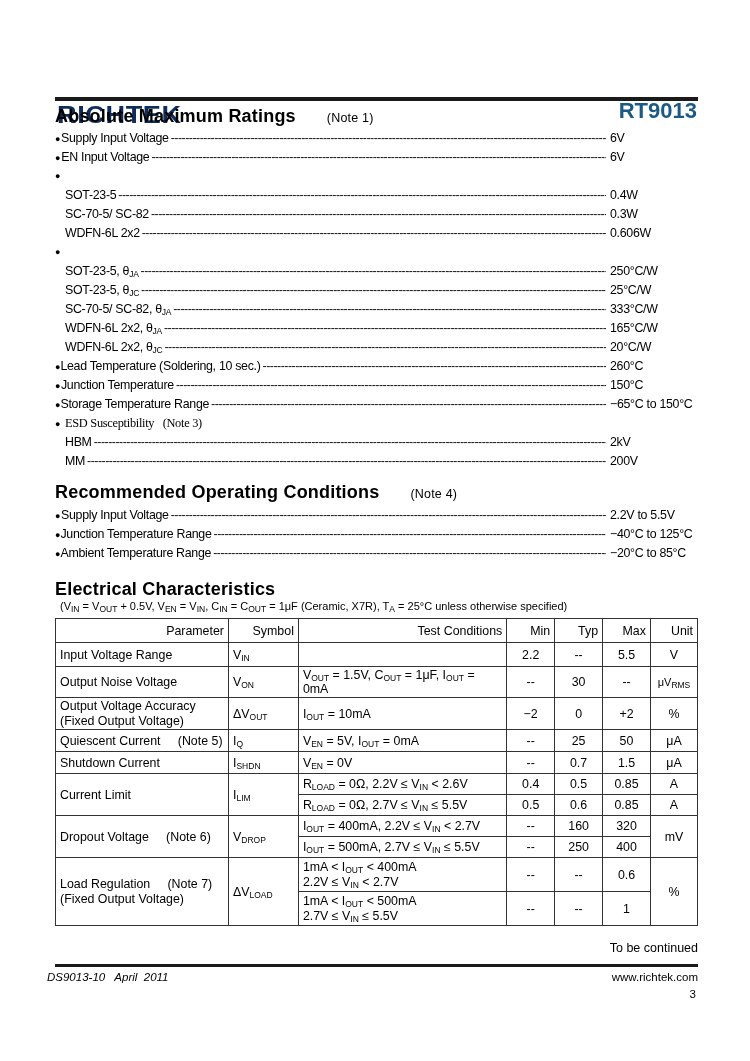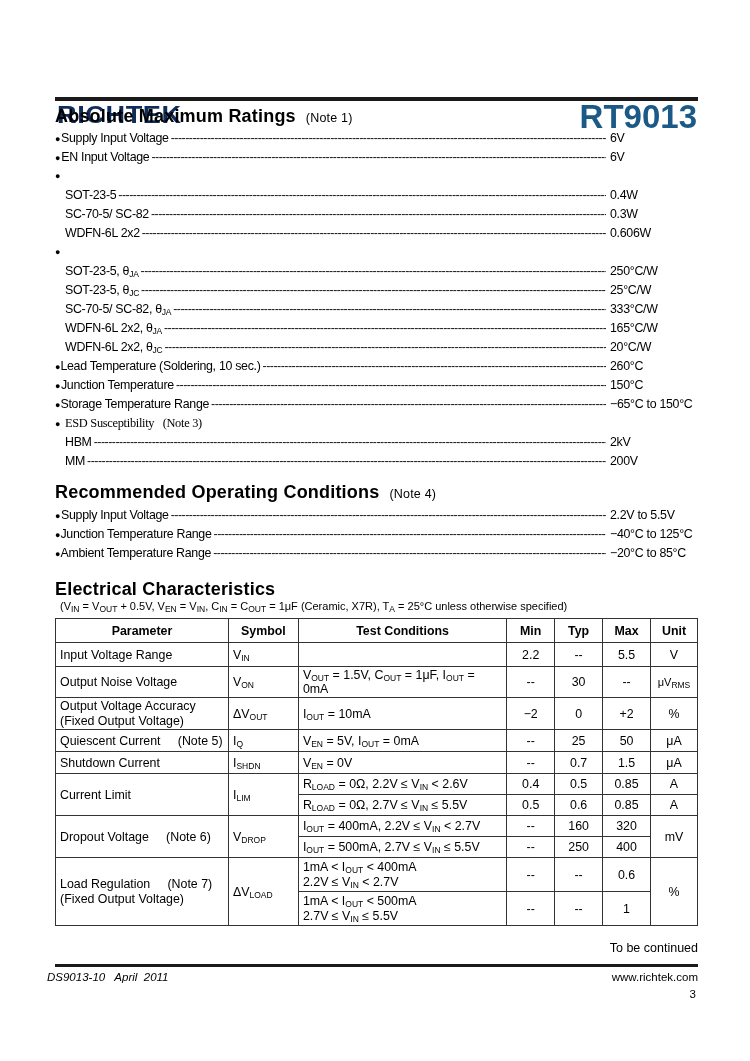--- a/index.html
+++ b/index.html
@@ -1,39 +1,39 @@
 <!DOCTYPE html>
 <html><head>
 <meta charset="utf-8">
 <style>
   html, body { margin: 0; padding: 0; background: #ffffff; }
   body { width: 750px; height: 1061px; position: relative; font-family: "Liberation Sans", sans-serif; color: #000; overflow: hidden; }
 
   .header { position: absolute; left: 57px; top: 58px; width: 640px; height: 36px; margin-top: 40px; }
   .logo { position: absolute; left: 0; top: 4px; font-family: "Liberation Sans", sans-serif; font-weight: bold; font-size: 23px; color: #0f2d5c; letter-spacing: 0.5px; transform: scaleX(1.18); transform-origin: left center; }
-  .partno { position: absolute; right: 0; top: 0; font-weight: bold; font-size: 33px; color: #1b5a86; }
+  .partno { position: absolute; right: 0; top: 0; font-weight: bold; font-size: 22px; color: #1b5a86; }
   .header-rule { position: absolute; left: 55px; top: 97px; width: 643px; height: 4px; background: #1a1a1a; }
 
   .section-title { position: absolute; left: 55px; font-weight: bold; font-size: 18px; letter-spacing: 0.2px; }
-  .section-title .note { font-weight: normal; font-size: 12.5px; margin-left: 10px; }
+  .section-title .note { font-weight: normal; font-size: 12.5px; margin-left: 31px; }
 
   .spec-list { position: absolute; left: 55px; width: 645px; font-size: 12.4px; }
   .spec-row { position: relative; height: 19px; line-height: 19px; display: flex; align-items: baseline; white-space: nowrap; }
   .spec-row .bullet { width: 10px; display: inline-block; font-size: 9px; }
   .spec-row.sub { padding-left: 10px; }
   .spec-row .label { flex: 0 0 auto; letter-spacing: -0.3px; }
   .spec-row .dots { flex: 1 1 auto; overflow: hidden; margin: 0 4px 0 2px; letter-spacing: -0.5px; color: #111; }
   .spec-row .value { flex: 0 0 90px; text-align: left; letter-spacing: -0.3px; }
   sub { font-size: 8.5px; vertical-align: -2px; line-height: 0; }
 
   .ec-cond { position: absolute; left: 60px; top: 600px; font-size: 11px; }
 
   table.ec { position: absolute; left: 55px; top: 618px; width: 643px; border-collapse: collapse; font-size: 12.4px; }
   table.ec th, table.ec td { border: 1px solid #333; padding: 0 4px; vertical-align: middle; }
-  table.ec th { font-weight: bold; text-align: center; height: 23px; }
+  table.ec th { font-weight: normal; text-align: right; height: 23px; }
   table.ec td.c { text-align: center; }
   table.ec td.l { text-align: left; }
 
   .continued { position: absolute; right: 52px; top: 941px; font-size: 12.5px; }
   .footer-rule { position: absolute; left: 55px; top: 964px; width: 643px; height: 3px; background: #1a1a1a; }
   .footer-left { position: absolute; left: 47px; top: 971px; font-size: 11.5px; font-style: italic; }
   .footer-right { position: absolute; right: 52px; top: 971px; font-size: 11.5px; text-align: right; }
   .page-num { position: absolute; right: 54px; top: 988px; font-size: 11.5px; }
 </style>
 </head>

